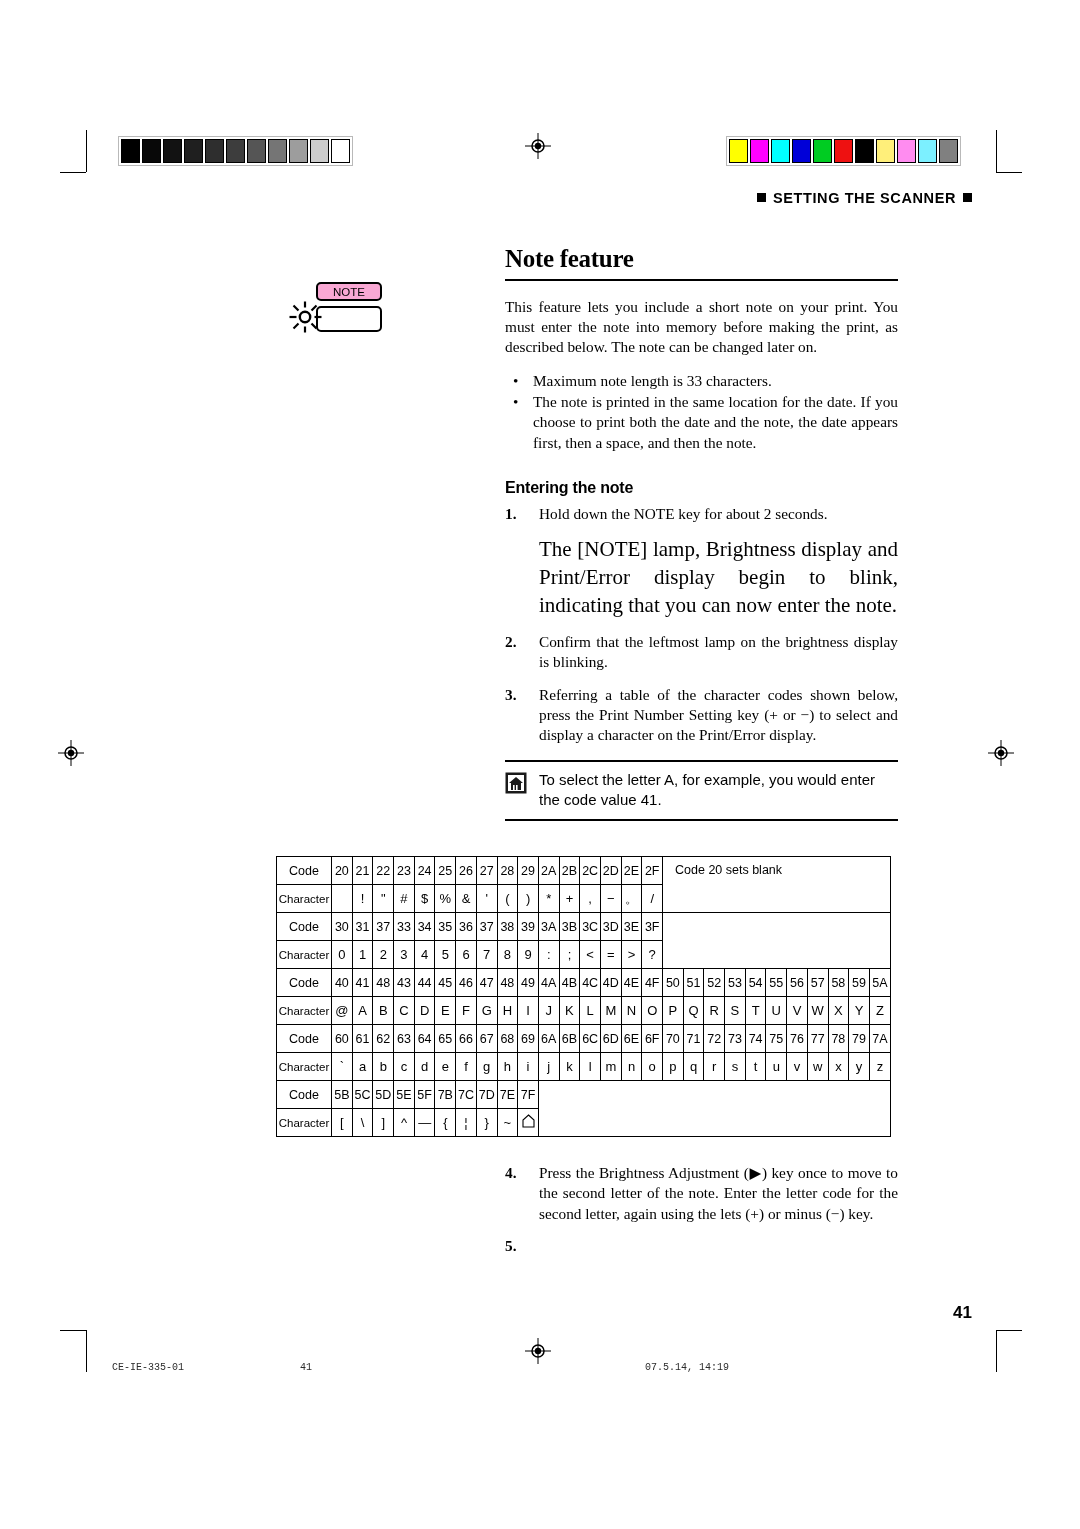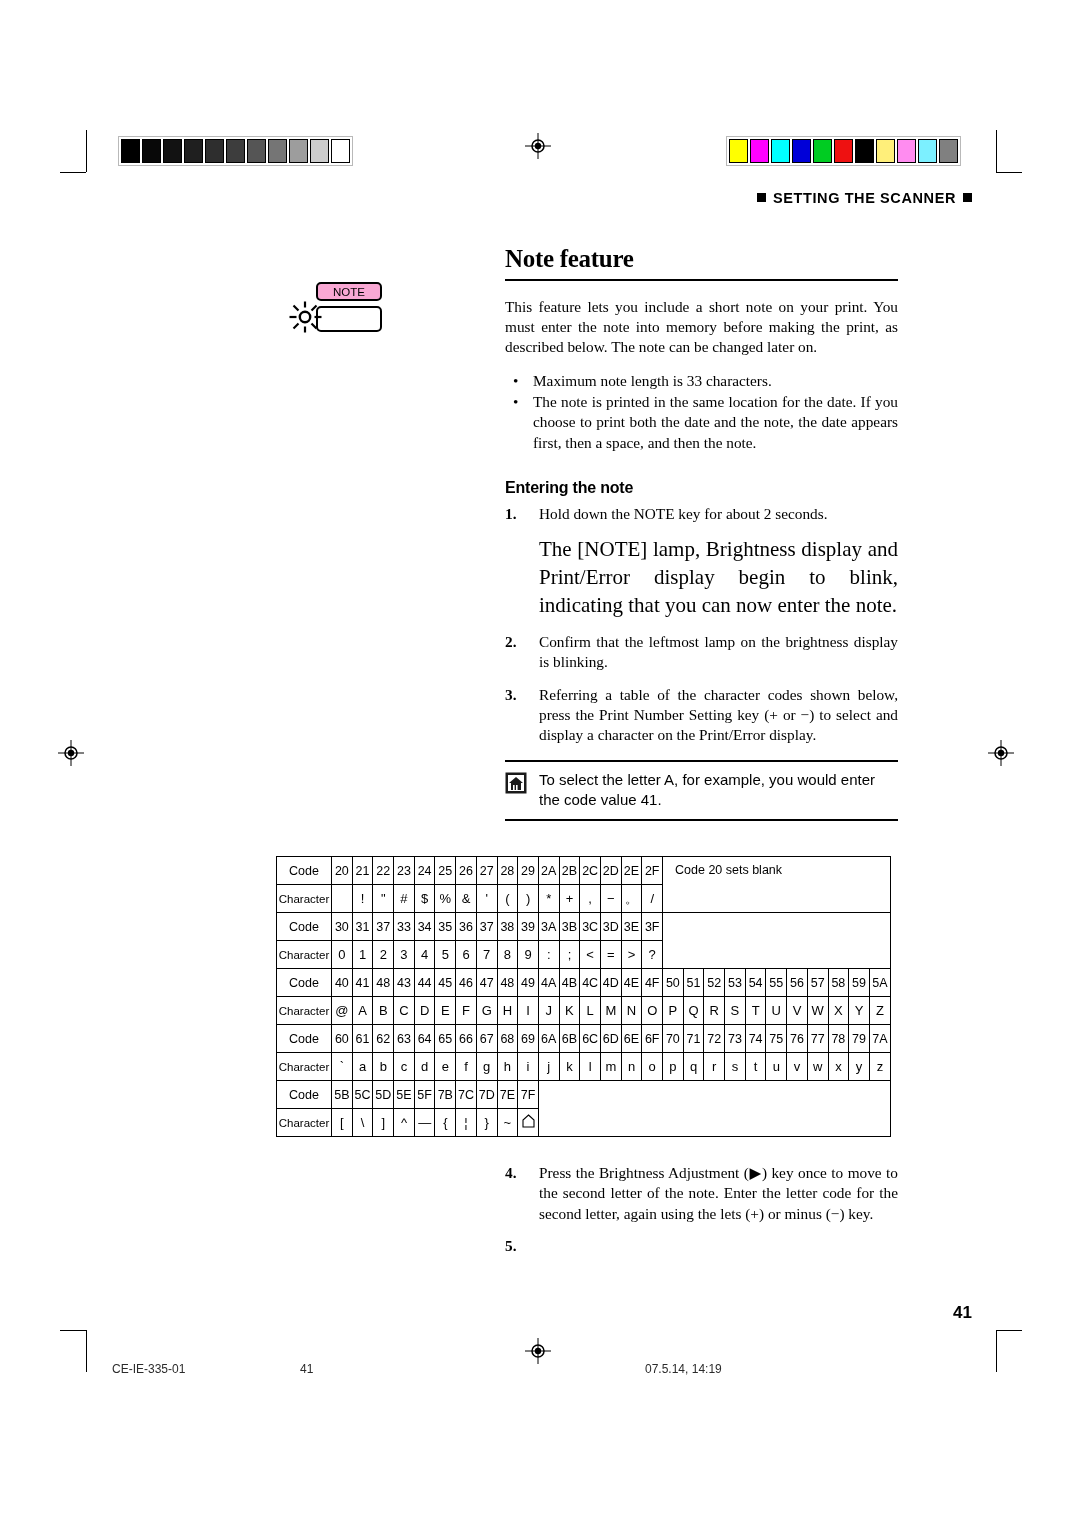--- a/index.html
+++ b/index.html
@@ -244,22 +244,22 @@
   #folio {
     position: absolute;
     right: 108px;
     top: 1303px;
     font-family: "Liberation Sans", sans-serif;
     font-size: 17px;
     font-weight: bold;
   }
   .footer-text {
     position: absolute;
-    font-family: Liberation Sans, sans-serif;
-    font-size: 12px;
+    font-family: Liberation Mono, monospace;
+    font-size: 10px;
     color: #2b2b2b;
     white-space: nowrap;
   }
   #footer-code { left: 112px; top: 1362px; }
   #footer-page { left: 300px; top: 1362px; }
   #footer-date { left: 645px; top: 1362px; }
 </style>
 </head>
 <body>
 

